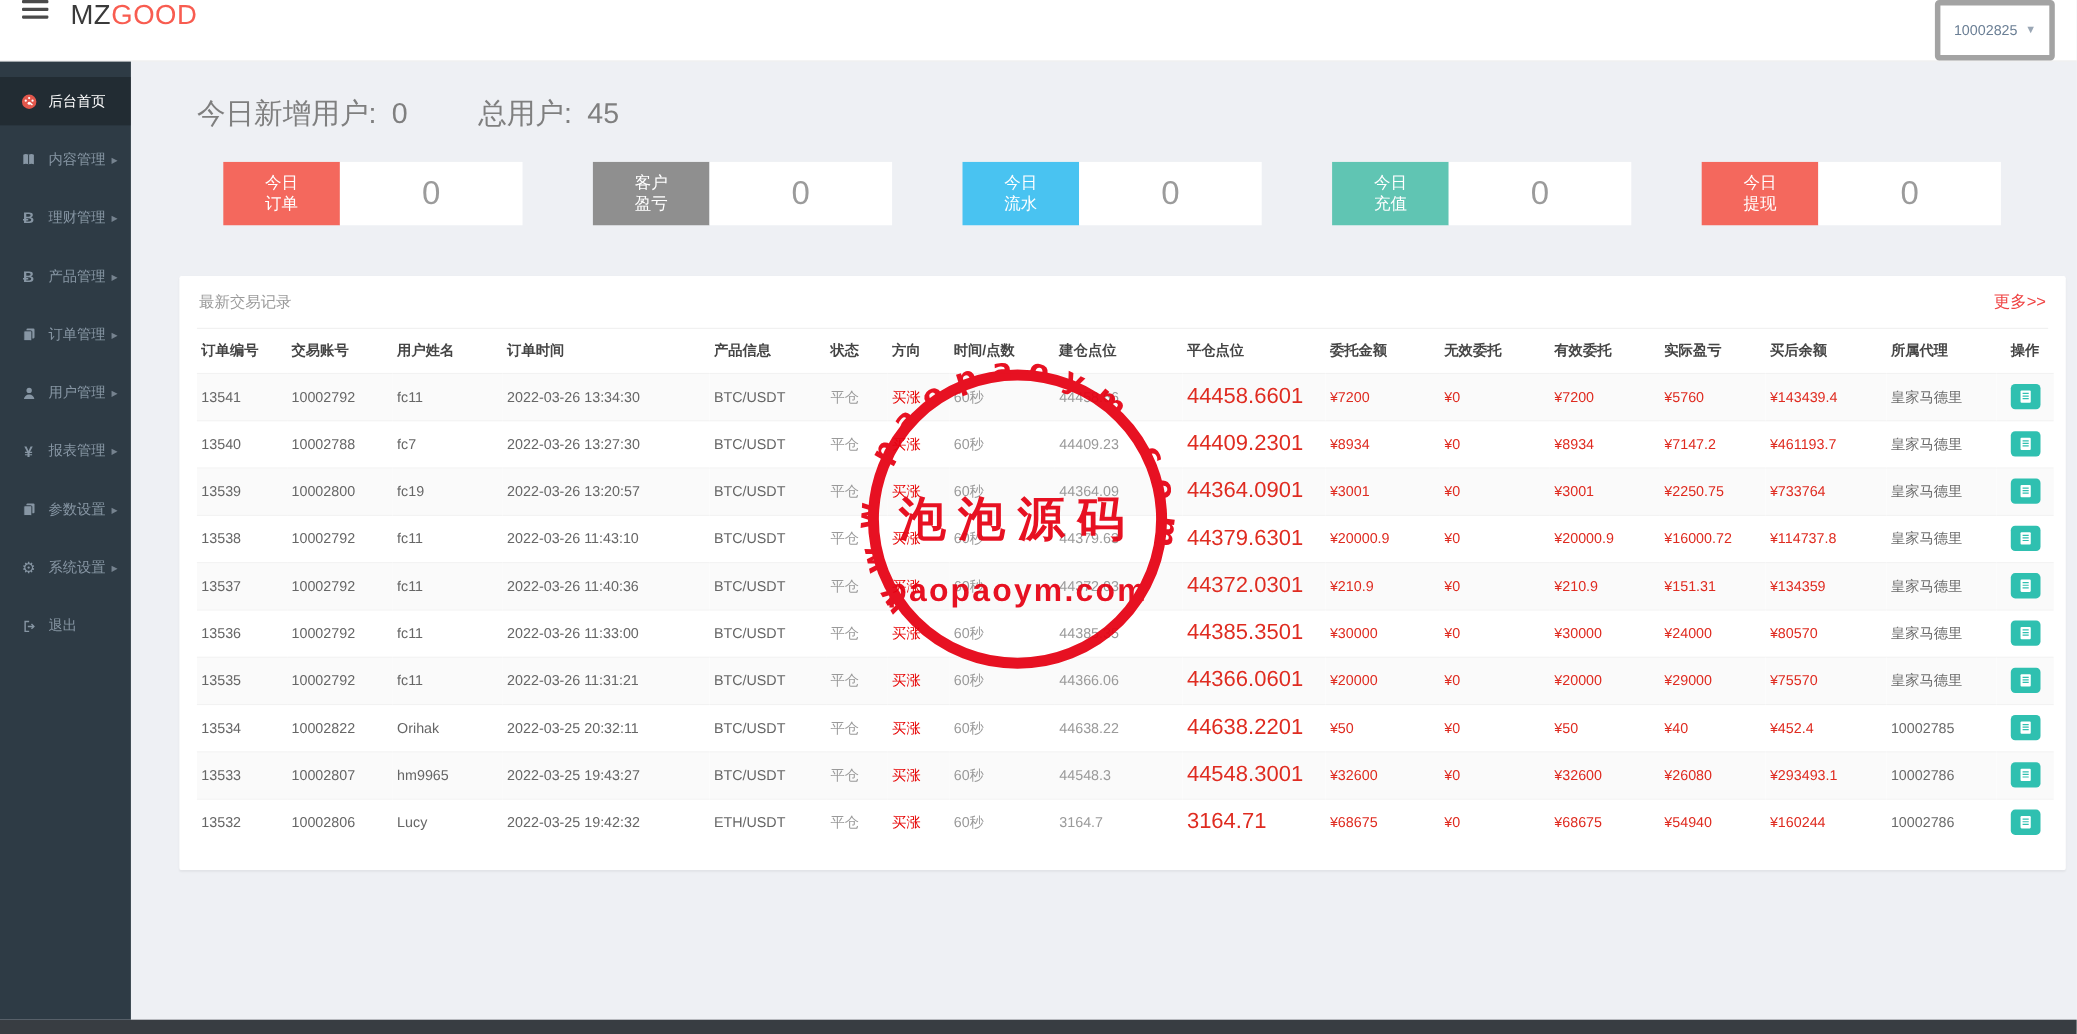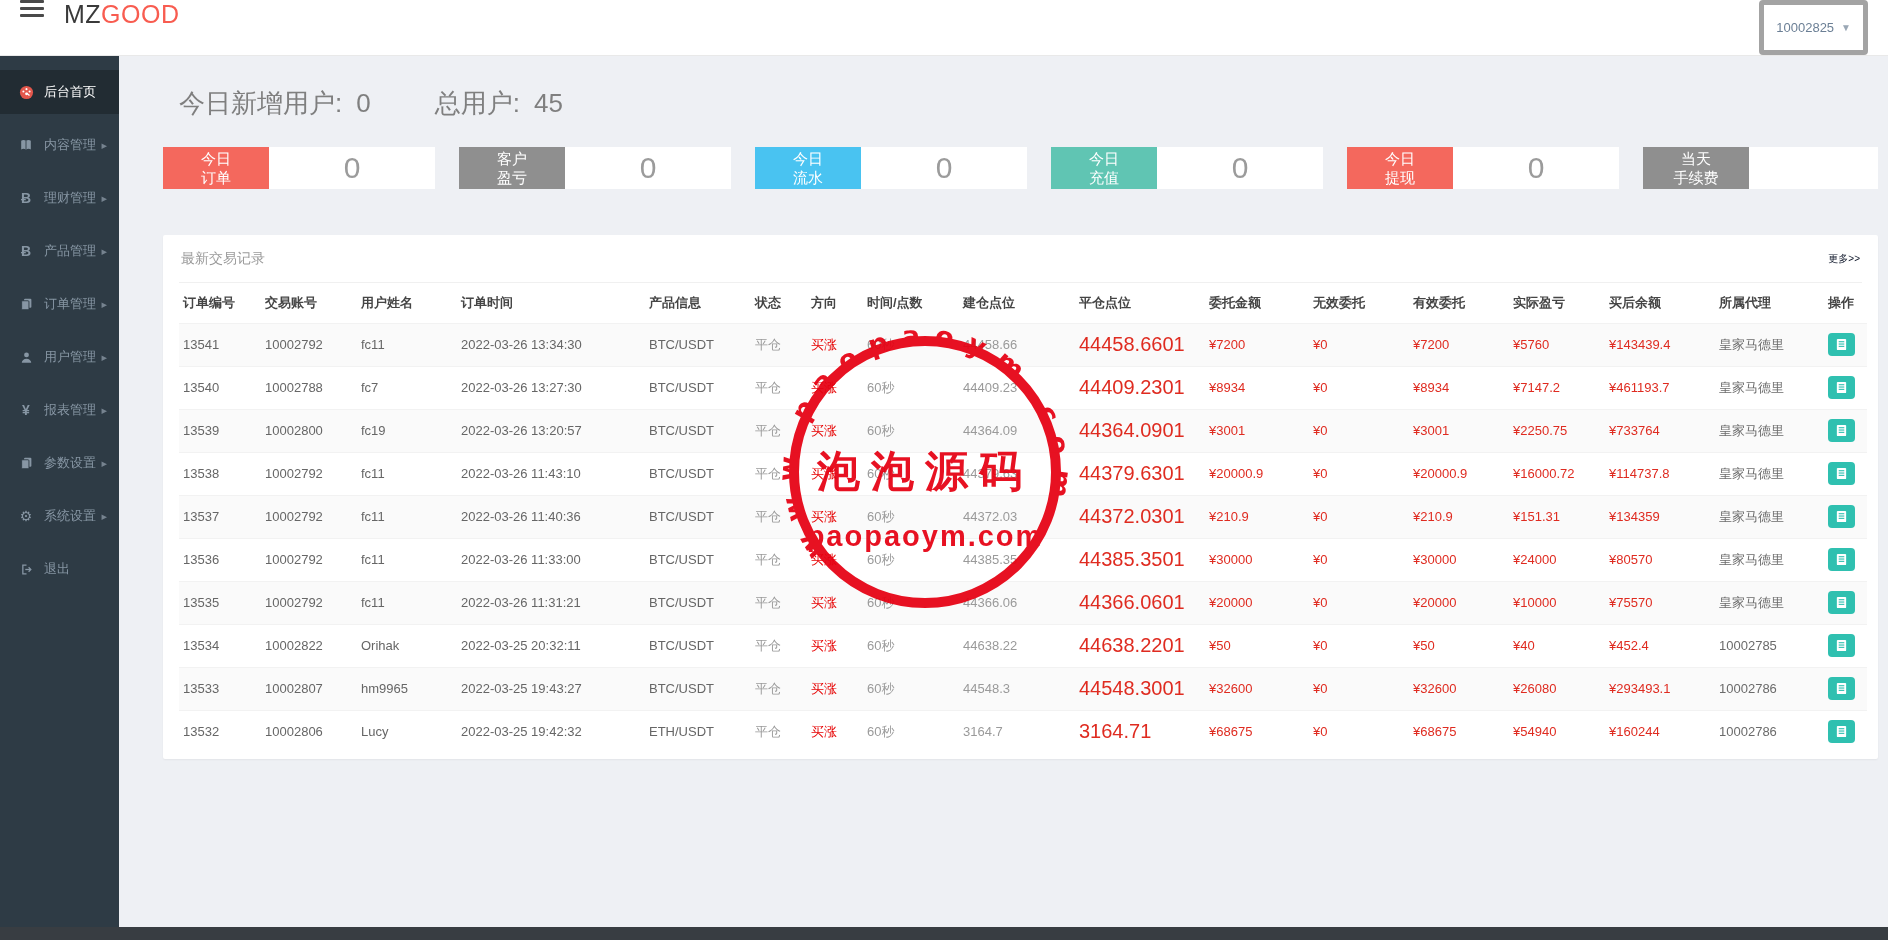--- a/index.html
+++ b/index.html
@@ -32,33 +32,33 @@
 
   .main { flex:1; position:relative; overflow:hidden; padding:0 10px 0 44px; }
 
   
   .summary { display:flex; gap:64px; margin-top:30px; padding-left:16px;
     font-size:26px; color:#7f7f7f; }
   .summary .s-item { display:flex; align-items:baseline; gap:14px;text-align:center; }
 
   
   .cards { display:flex; gap:24px; margin-top:26px; overflow:hidden; }
-  .card { flex:0 0 272px; height:42px; display:flex; flex:none; width:272px; }
+  .card { flex:0 0 272px; height:58px; display:flex; flex:none; width:272px;margin-left:40px; }
   .card-label { width:106px; color:#fff; font-size:15px; line-height:19px;
     display:flex; flex-direction:column; justify-content:center; align-items:center; }
   .card-value { flex:1; background:#fff; color:#9b9b9b; font-size:30px; font-weight:300;
     display:flex; align-items:center; justify-content:center; }
 
   
   .panel { background:#fff; margin-top:46px; border-radius:2px;
-    box-shadow:0 1px 2px rgba(0,0,0,.05); padding:0 16px 6px 16px; }
+    box-shadow:0 1px 2px rgba(0,0,0,.05); padding:0 16px 22px 16px; }
   .panel-head { display:flex; justify-content:space-between; align-items:center;
     height:48px; border-bottom:1px solid #f0f0f0; padding:0 2px; }
   .panel-title { color:#9a9a9a; font-size:14px; }
-  .more-link { color:#0f172a; font-size:10px; cursor:pointer; }
+  .more-link { color:#ef4444; font-size:15px; cursor:pointer; }
 
   table { width:100%; border-collapse:collapse; table-layout:fixed; font-size:13px; }
   th { text-align:left; color:#454545; font-weight:bold; height:40px; padding:0 4px;
     white-space:nowrap; overflow:hidden; }
   td { height:43px; padding:0 4px; color:#666; border-top:1px solid #f2f2f2;
     white-space:nowrap; overflow:hidden; }
   tbody tr:nth-child(odd) { background:#fafafa; }
   td.col-status { color:#9a9a9a; }
   td.col-direction { color:#e60000; }
   td.col-duration { color:#9a9a9a; }
@@ -470,21 +470,21 @@
               <td class="col-order-time">2022-03-26 11:31:21</td>
               <td class="col-product">BTC/USDT</td>
               <td class="col-status">平仓</td>
               <td class="col-direction">买涨</td>
               <td class="col-duration">60秒</td>
               <td class="col-open-price">44366.06</td>
               <td class="col-close-price">44366.0601</td>
               <td class="col-entrust-amount">¥20000</td>
               <td class="col-invalid-entrust">¥0</td>
               <td class="col-valid-entrust">¥20000</td>
-              <td class="col-actual-pnl">¥10000</td>
+              <td class="col-actual-pnl">¥29000</td>
               <td class="col-balance-after">¥75570</td>
               <td class="col-agent">皇家马德里</td>
               <td class="col-action"><button class="act-btn">
                   <svg width="13" height="13" viewBox="0 0 14 14">
                     <rect x="2" y="1" width="10" height="12" rx="1" fill="#fff"></rect>
                     <line x1="4" y1="4" x2="10" y2="4" stroke="#2fc0b0" stroke-width="1.2"></line>
                     <line x1="4" y1="6.5" x2="10" y2="6.5" stroke="#2fc0b0" stroke-width="1.2"></line>
                     <line x1="4" y1="9" x2="10" y2="9" stroke="#2fc0b0" stroke-width="1.2"></line>
                   </svg>
                 </button></td>

